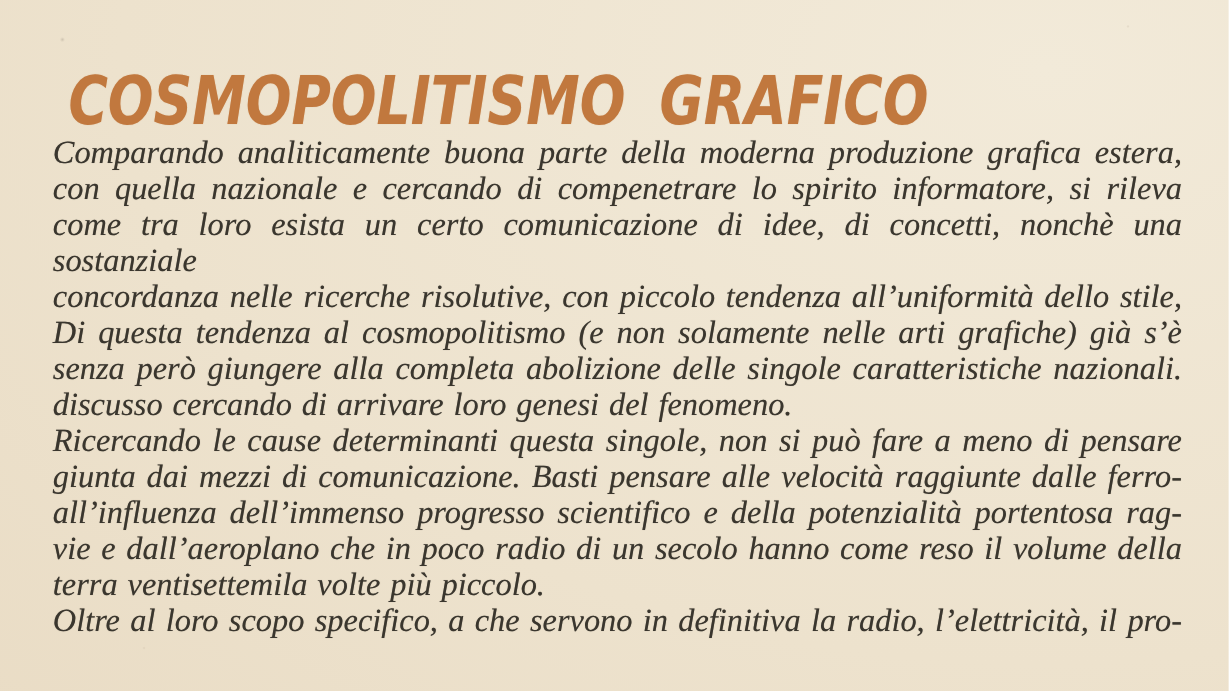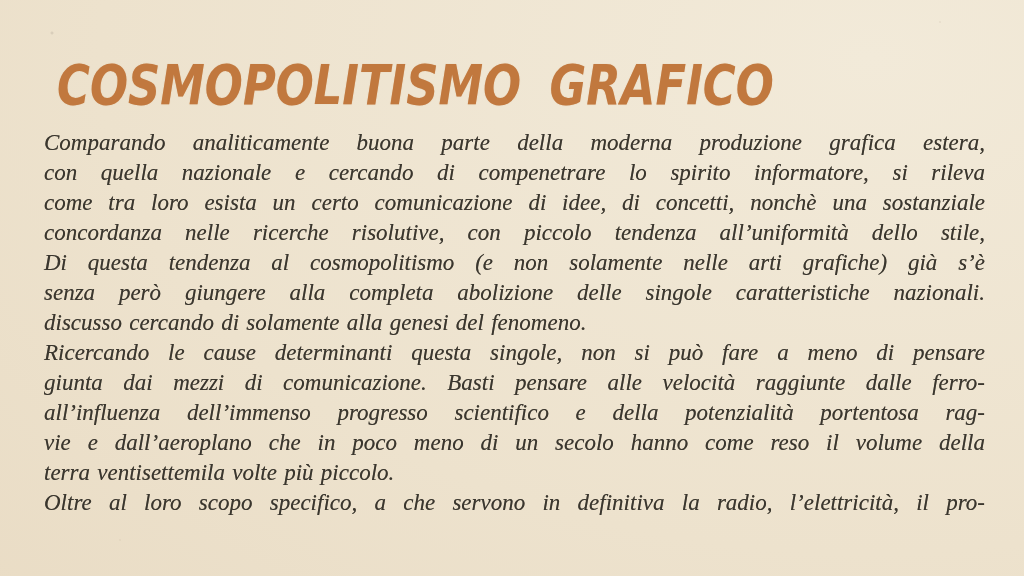--- a/index.html
+++ b/index.html
@@ -39,24 +39,23 @@
     transform-origin: left center;
     color: #c1783e;
     text-shadow: 0 0 1px rgba(193,120,62,0.4);
   }
   .body-text {
     position: absolute;
     left: 44px;
     top: 112px;
     width: 941px;
     color: #3a362e;
-    font-size: 23px;
+    font-size: 27px;
     line-height: 30px;
     text-shadow: 0 0 0.6px rgba(58,54,46,0.55);
-    margin-top: 16px;
   }
   .tline {
     text-align: justify;
     text-align-last: justify;
     word-spacing: 1.5px;
   }
   .tline.short {
     text-align-last: left;
   }
 </style>
@@ -66,21 +65,21 @@
 <div class="paper">
   <h1 class="heading">COSMOPOLITISMO GRAFICO</h1>
 
   <div class="body-text">
     <div class="tline">Comparando analiticamente buona parte della moderna produzione grafica estera,</div>
     <div class="tline">con quella nazionale e cercando di compenetrare lo spirito informatore, si rileva</div>
     <div class="tline">come tra loro esista un certo comunicazione di idee, di concetti, nonchè una sostanziale</div>
     <div class="tline">concordanza nelle ricerche risolutive, con piccolo tendenza all’uniformità dello stile,</div>
     <div class="tline">Di questa tendenza al cosmopolitismo (e non solamente nelle arti grafiche) già s’è</div>
     <div class="tline">senza però giungere alla completa abolizione delle singole caratteristiche nazionali.</div>
-    <div class="tline short">discusso cercando di solamente alla genesi del fenomeno.</div>
+    <div class="tline short">discusso cercando di arrivare loro genesi del fenomeno.</div>
     <div class="tline">Ricercando le cause determinanti questa singole, non si può fare a meno di pensare</div>
     <div class="tline">giunta dai mezzi di comunicazione. Basti pensare alle velocità raggiunte dalle ferro-</div>
     <div class="tline">all’influenza dell’immenso progresso scientifico e della potenzialità portentosa rag-</div>
-    <div class="tline">vie e dall’aeroplano che in poco meno di un secolo hanno come reso il volume della</div>
+    <div class="tline">vie e dall’aeroplano che in poco radio di un secolo hanno come reso il volume della</div>
     <div class="tline short">terra ventisettemila volte più piccolo.</div>
     <div class="tline">Oltre al loro scopo specifico, a che servono in definitiva la radio, l’elettricità, il pro-</div>
   </div>
 </div>
 
 </body></html>

